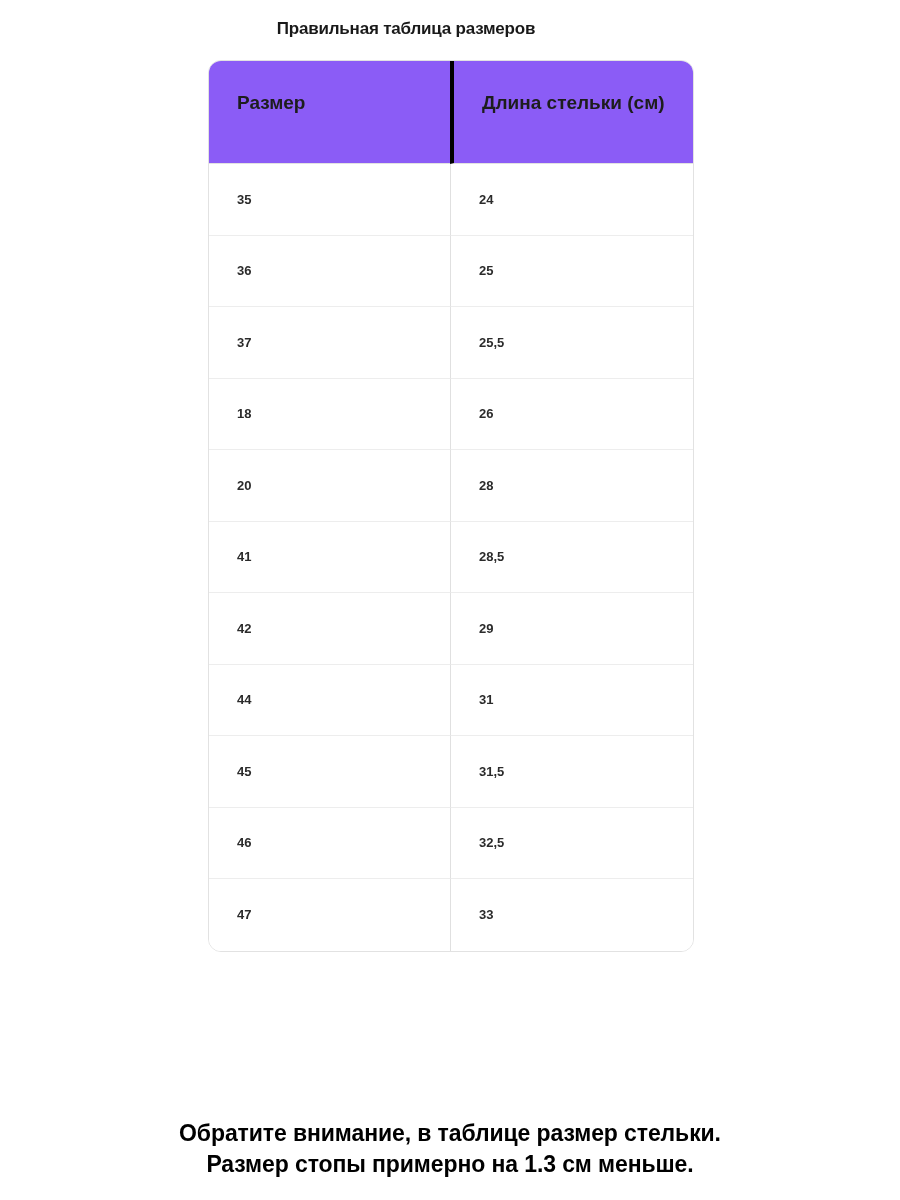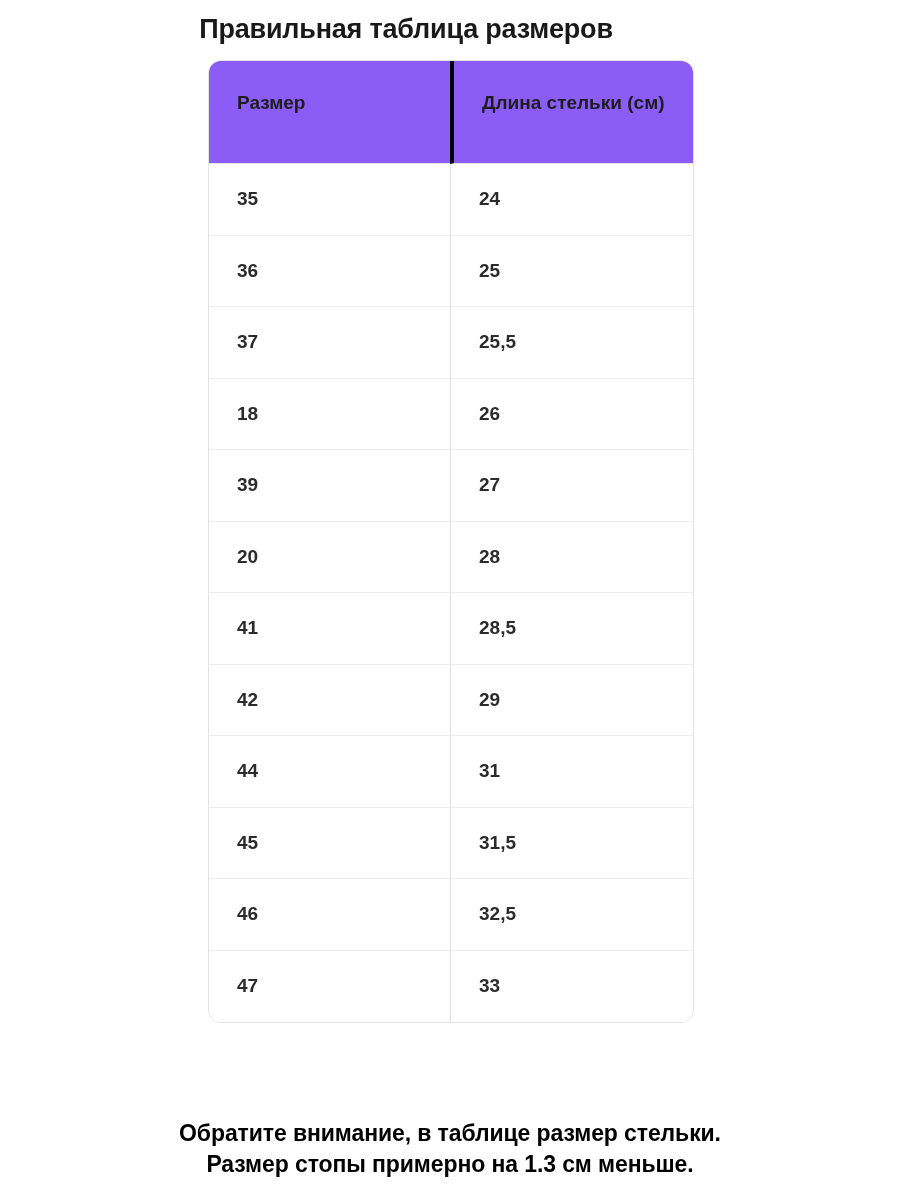--- a/index.html
+++ b/index.html
@@ -22,21 +22,21 @@
     box-sizing: border-box;
   }
 
   
   .page-title {
     position: absolute;
     top: 12px;
     left: 0;
     width: 812px;
     text-align: center;
-    font-size: 27px;
+    font-size: 17px;
     font-weight: 700;
     letter-spacing: -0.2px;
     color: #191919;
     line-height: 34px;
   }
 
   
   .size-table {
     position: absolute;
     left: 208px;
@@ -65,21 +65,21 @@
     height: 103px;
     box-sizing: border-box;
     line-height: 27px;
     border-bottom: 1px solid #e2e2e2;
   }
   .size-table thead th.col-divider {
     border-left: 4px solid #000000;
   }
 
   .size-table tbody td {
-    font-size: 19px;
+    font-size: 13px;
     font-weight: 700;
     color: #2b2b2b;
     text-align: left;
     vertical-align: middle;
     padding: 0 20px 0 28px;
     height: 71.5px;
     box-sizing: border-box;
     border-bottom: 1px solid #ededed;
     background: #ffffff;
   }
@@ -134,24 +134,20 @@
         </tr>
         <tr>
           <td>37</td>
           <td class="col-divider">25,5</td>
         </tr>
         <tr>
           <td>18</td>
           <td class="col-divider">26</td>
         </tr>
         <tr>
-          <td>39</td>
-          <td class="col-divider">27</td>
-        </tr>
-        <tr>
           <td>20</td>
           <td class="col-divider">28</td>
         </tr>
         <tr>
           <td>41</td>
           <td class="col-divider">28,5</td>
         </tr>
         <tr>
           <td>42</td>
           <td class="col-divider">29</td>

